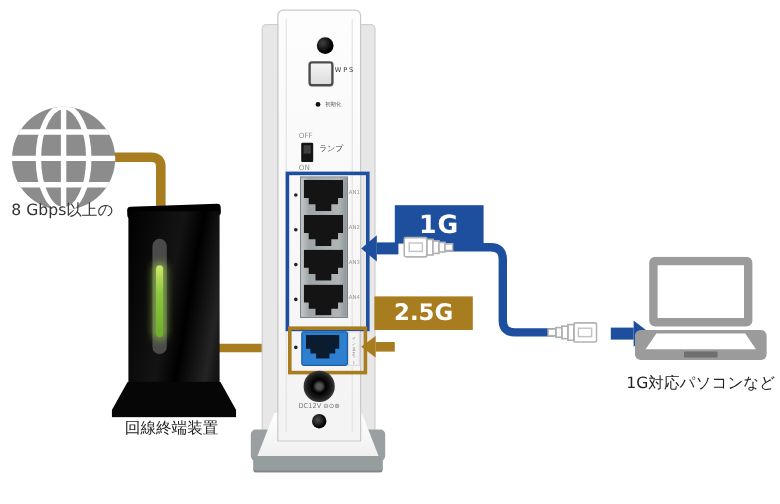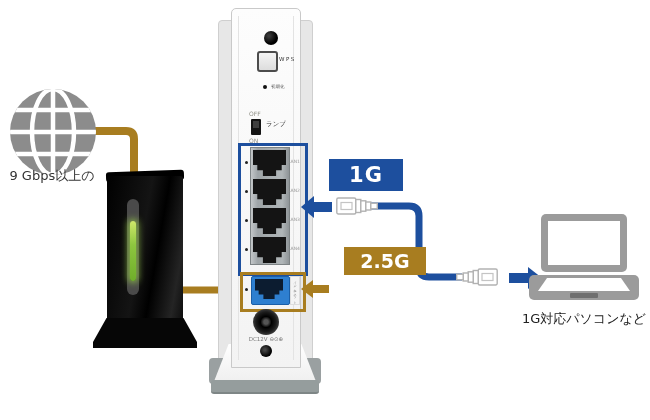--- a/index.html
+++ b/index.html
@@ -71,22 +71,22 @@
 
   #dc-jack{left:253px;top:309px;width:26px;height:26px;border-radius:50%;
     background:radial-gradient(circle,#555 12%,#000 30%,#1c1c1c 55%,#3a3a3a 70%,#161616 80%);}
   #dc-label{left:238px;top:336px;width:56px;text-align:center;font-size:5.5px;color:#7a7a7a;white-space:nowrap;}
   #dc-hole{left:260px;top:345px;width:12px;height:12px;border-radius:50%;
     background:radial-gradient(circle at 40% 40%,#444 10%,#000 65%);}
   #rear-caption{left:208px;top:395px;width:120px;text-align:center;font-size:14px;color:#222;}
 
   
   .badge{color:#fff;font-weight:bold;text-align:center;}
-  #badge-1g{left:329px;top:159px;width:74px;height:32px;line-height:32px;font-size:21px;letter-spacing:1px;background:var(--blue);}
-  #badge-25g{left:344px;top:247px;width:82px;height:28px;line-height:28px;font-size:19px;background:var(--gold);}
+  #badge-1g{left:329px;top:171px;width:74px;height:32px;line-height:32px;font-size:21px;letter-spacing:1px;background:var(--blue);}
+  #badge-25g{left:312px;top:247px;width:82px;height:28px;line-height:28px;font-size:19px;background:var(--gold);}
 
   
   .tri{width:0;height:0;}
   #arrow-lan-head{left:301px;top:196px;border-top:11px solid transparent;border-bottom:11px solid transparent;border-right:13px solid var(--blue);}
   #arrow-lan-shaft{left:314px;top:202px;width:18px;height:10px;background:var(--blue);}
   #arrow-wan-head{left:301px;top:280px;border-top:9px solid transparent;border-bottom:9px solid transparent;border-right:12px solid var(--gold);}
   #arrow-wan-shaft{left:313px;top:285px;width:16px;height:8px;background:var(--gold);}
   #arrow-pc-shaft{left:509px;top:273px;width:19px;height:10px;background:var(--blue);}
   #arrow-pc-head{left:528px;top:267px;border-top:11px solid transparent;border-bottom:11px solid transparent;border-left:14px solid var(--blue);}
 
@@ -117,28 +117,29 @@
     <circle class="globe-fill" cx="47" cy="46" r="43"></circle>
     <g clip-path="url(#gc)">
       <line class="globe-line" x1="0" y1="24" x2="94" y2="24"></line>
       <line class="globe-line" x1="0" y1="46" x2="94" y2="46"></line>
       <line class="globe-line" x1="0" y1="68" x2="94" y2="68"></line>
       <line class="globe-line" x1="47" y1="1" x2="47" y2="91"></line>
       <ellipse class="globe-line" cx="47" cy="46" rx="21" ry="43"></ellipse>
     </g>
   </svg>
   <div class="abs" id="internet-label">
-    <div>9 Gbps以上の</div>
+    <div>8 Gbps以上の</div>
   </div>
 
   <div class="abs" id="modem-top"></div>
   <div class="abs" id="modem-front"></div>
   <div class="abs" id="modem-led-slot"></div>
   <div class="abs" id="modem-led"></div>
   <div class="abs" id="modem-base"></div>
+  <div class="abs" id="modem-label">回線終端装置</div>
 
   <div class="abs wing" id="wing-left"></div>
   <div class="abs wing" id="wing-right"></div>
   <div class="abs" id="stand-feet"></div>
   <div class="abs" id="stand-white"></div>
   <div class="abs" id="stand-base"></div>
   <div class="abs" id="tower"></div>
   <div class="abs" id="tower-panel"></div>
 
   <div class="abs" id="top-hole"></div>

